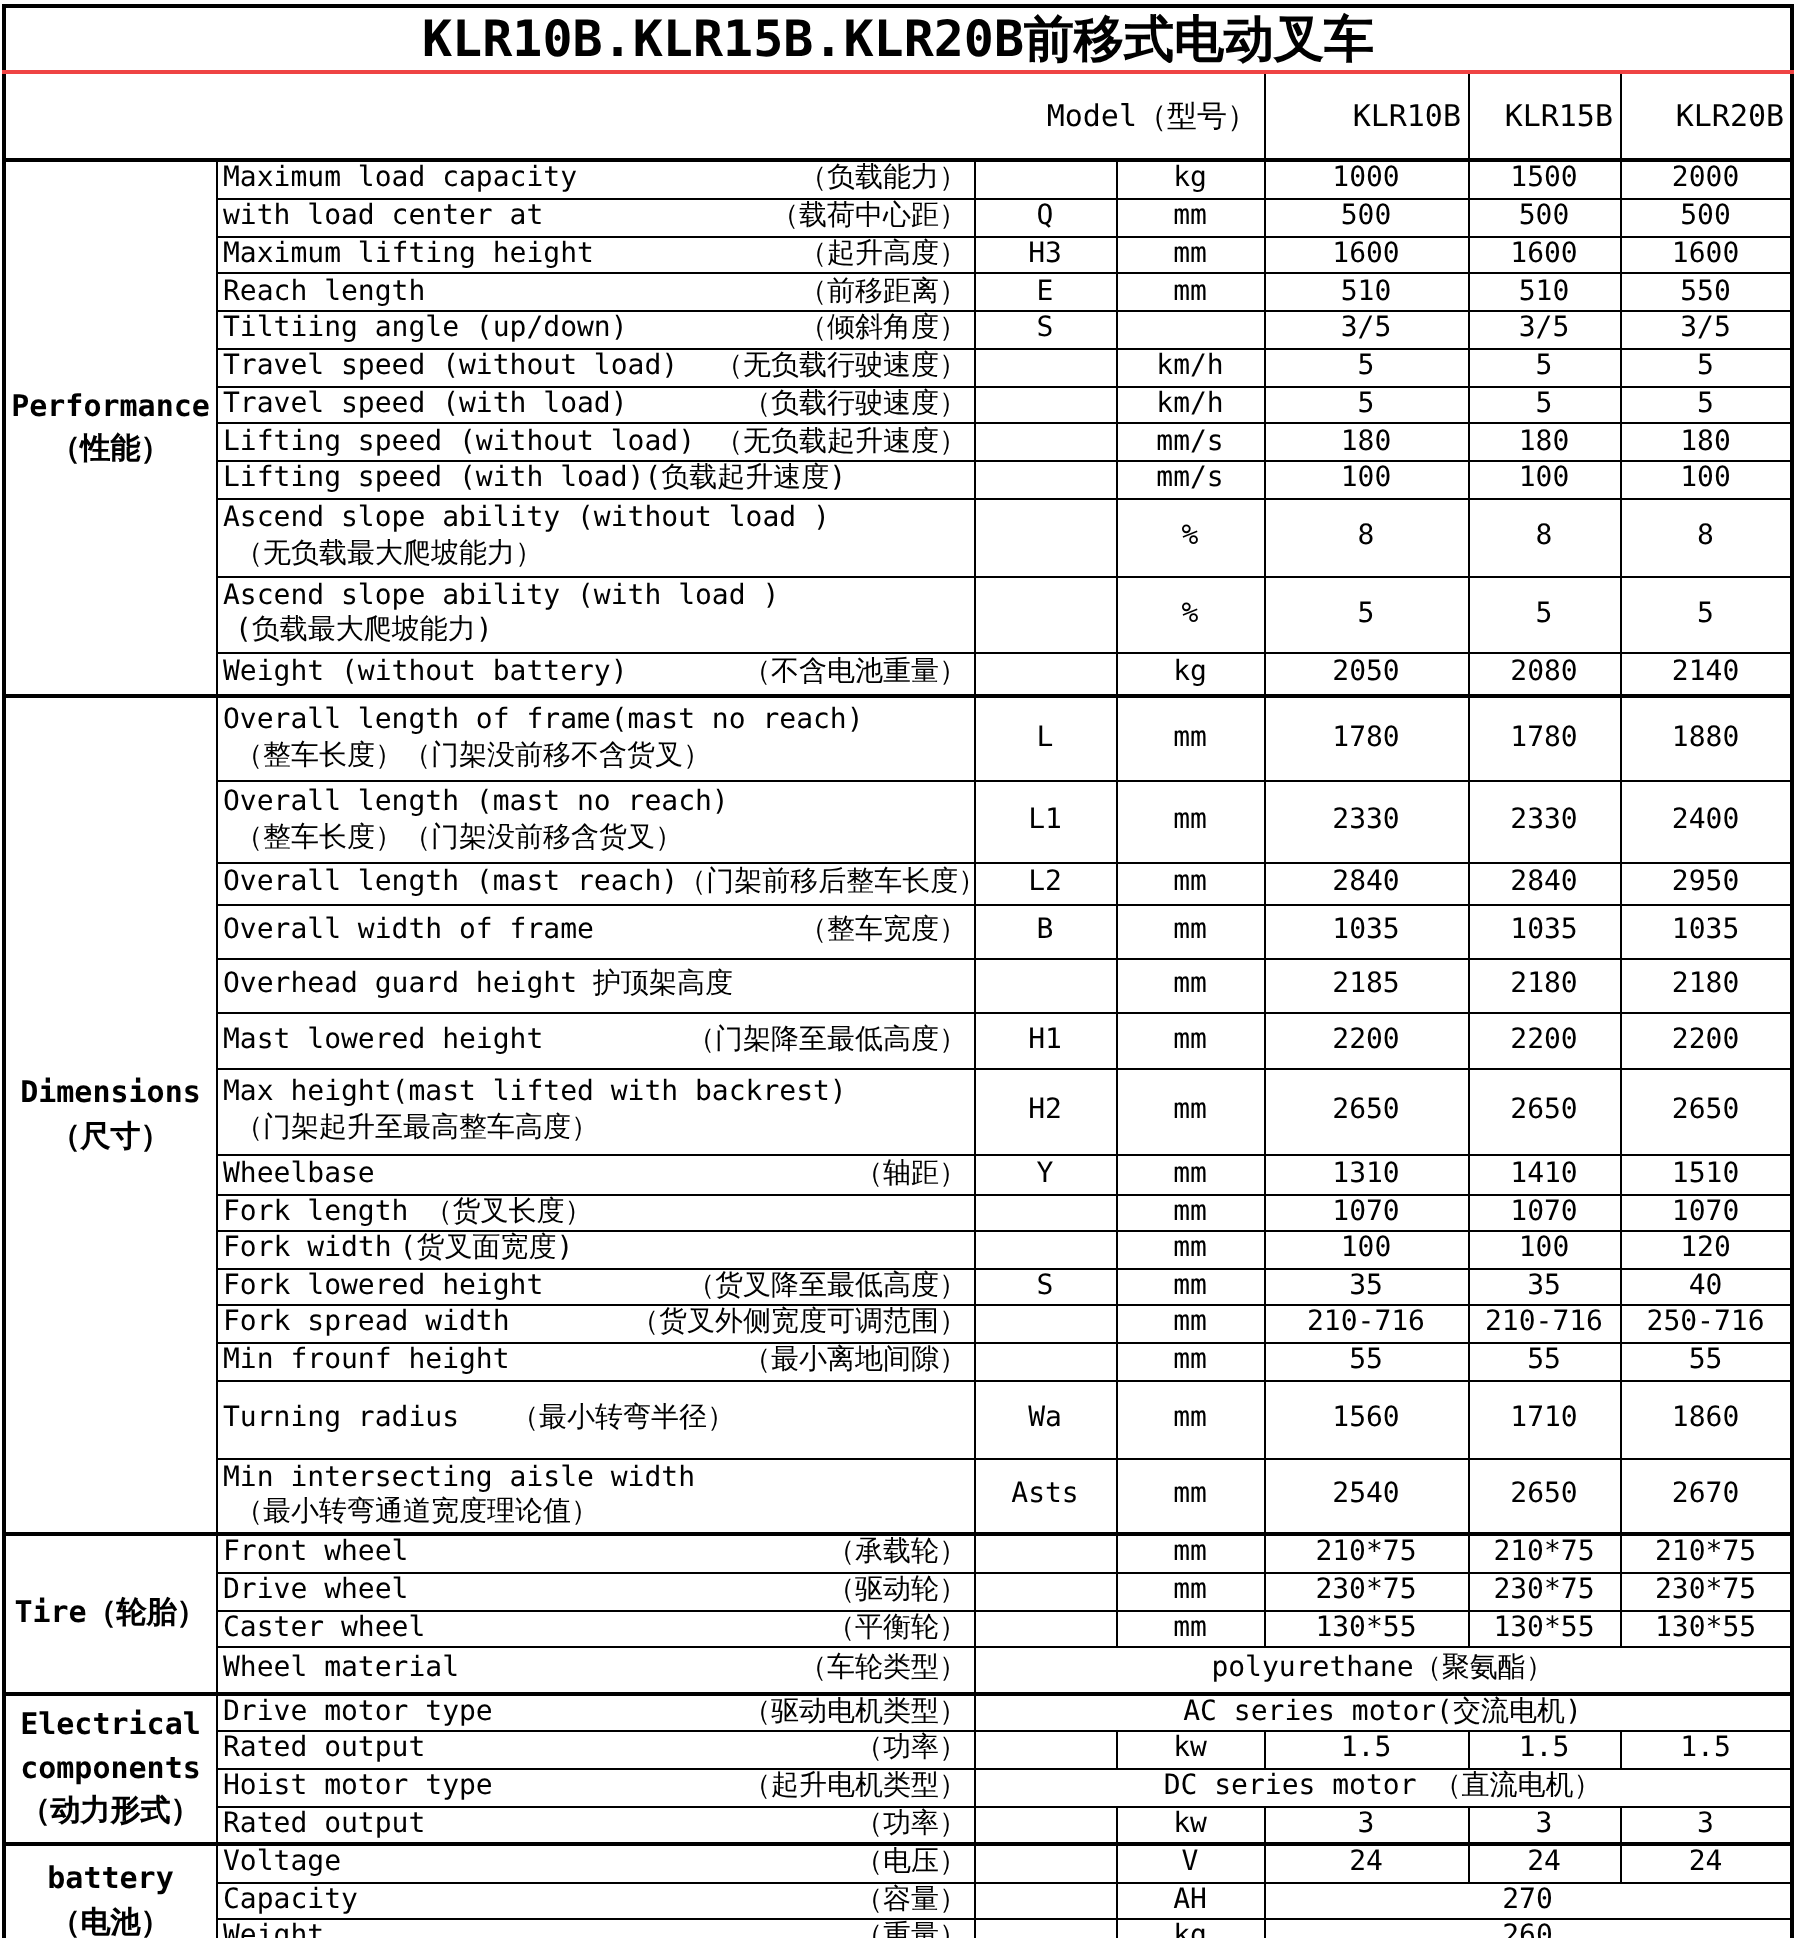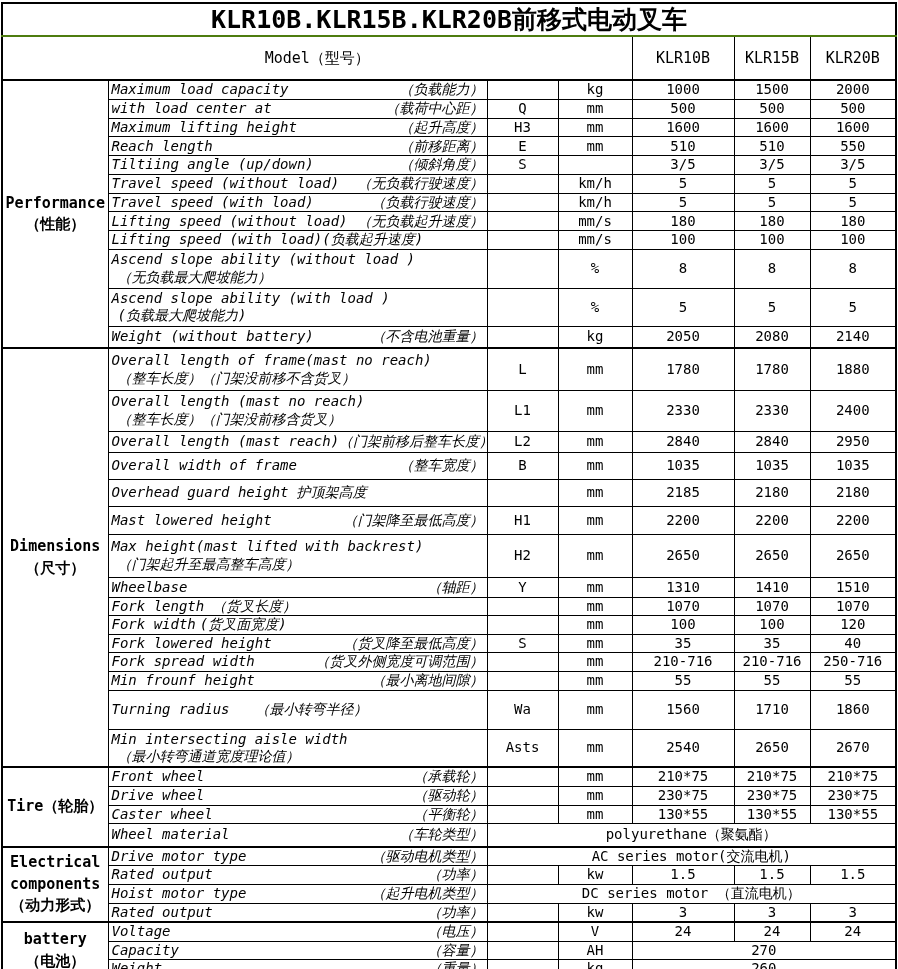--- a/index.html
+++ b/index.html
@@ -5,26 +5,26 @@
   html,body{margin:0;padding:0;background:#fff;}
   .sheet{
     width:898px;height:969px;box-sizing:border-box;background:#fff;color:#000;
     font-family:"DejaVu Sans Mono","Liberation Mono",monospace;
     padding:2px 1px 0 1px;
   }
   table{border-collapse:collapse;table-layout:fixed;width:894px;border:2px solid #000;}
   td{border:1px solid #000;padding:0 3px;font-size:14px;line-height:1.25;vertical-align:middle;overflow:hidden;}
   .title-cell{
     font-size:25px;font-weight:bold;text-align:center;height:29px;
-    border-bottom:2px solid #4d7c0f;white-space:nowrap;
+    border-bottom:2px solid #ef4444;white-space:nowrap;
   }
-  .header-row td{text-align:center;font-size:15px;height:42px;}
+  .header-row td{text-align:right;font-size:15px;height:42px;}
   .sec-start td{border-top:2px solid #000;}
   .sec-cell{text-align:center;font-weight:bold;font-size:15px;line-height:1.45;padding:0 1px;}
-  .label-cell{white-space:nowrap;font-style:italic;}
+  .label-cell{white-space:nowrap;}
   .label-flex{display:flex;justify-content:space-between;align-items:center;}
   .zh2{padding-left:6px;}
   .sym-cell,.unit-cell,.val-cell,.span-cell{text-align:center;white-space:nowrap;}
 </style>
 </head>
 <body>
 
 <div class="sheet">
   <table>
     <colgroup>

